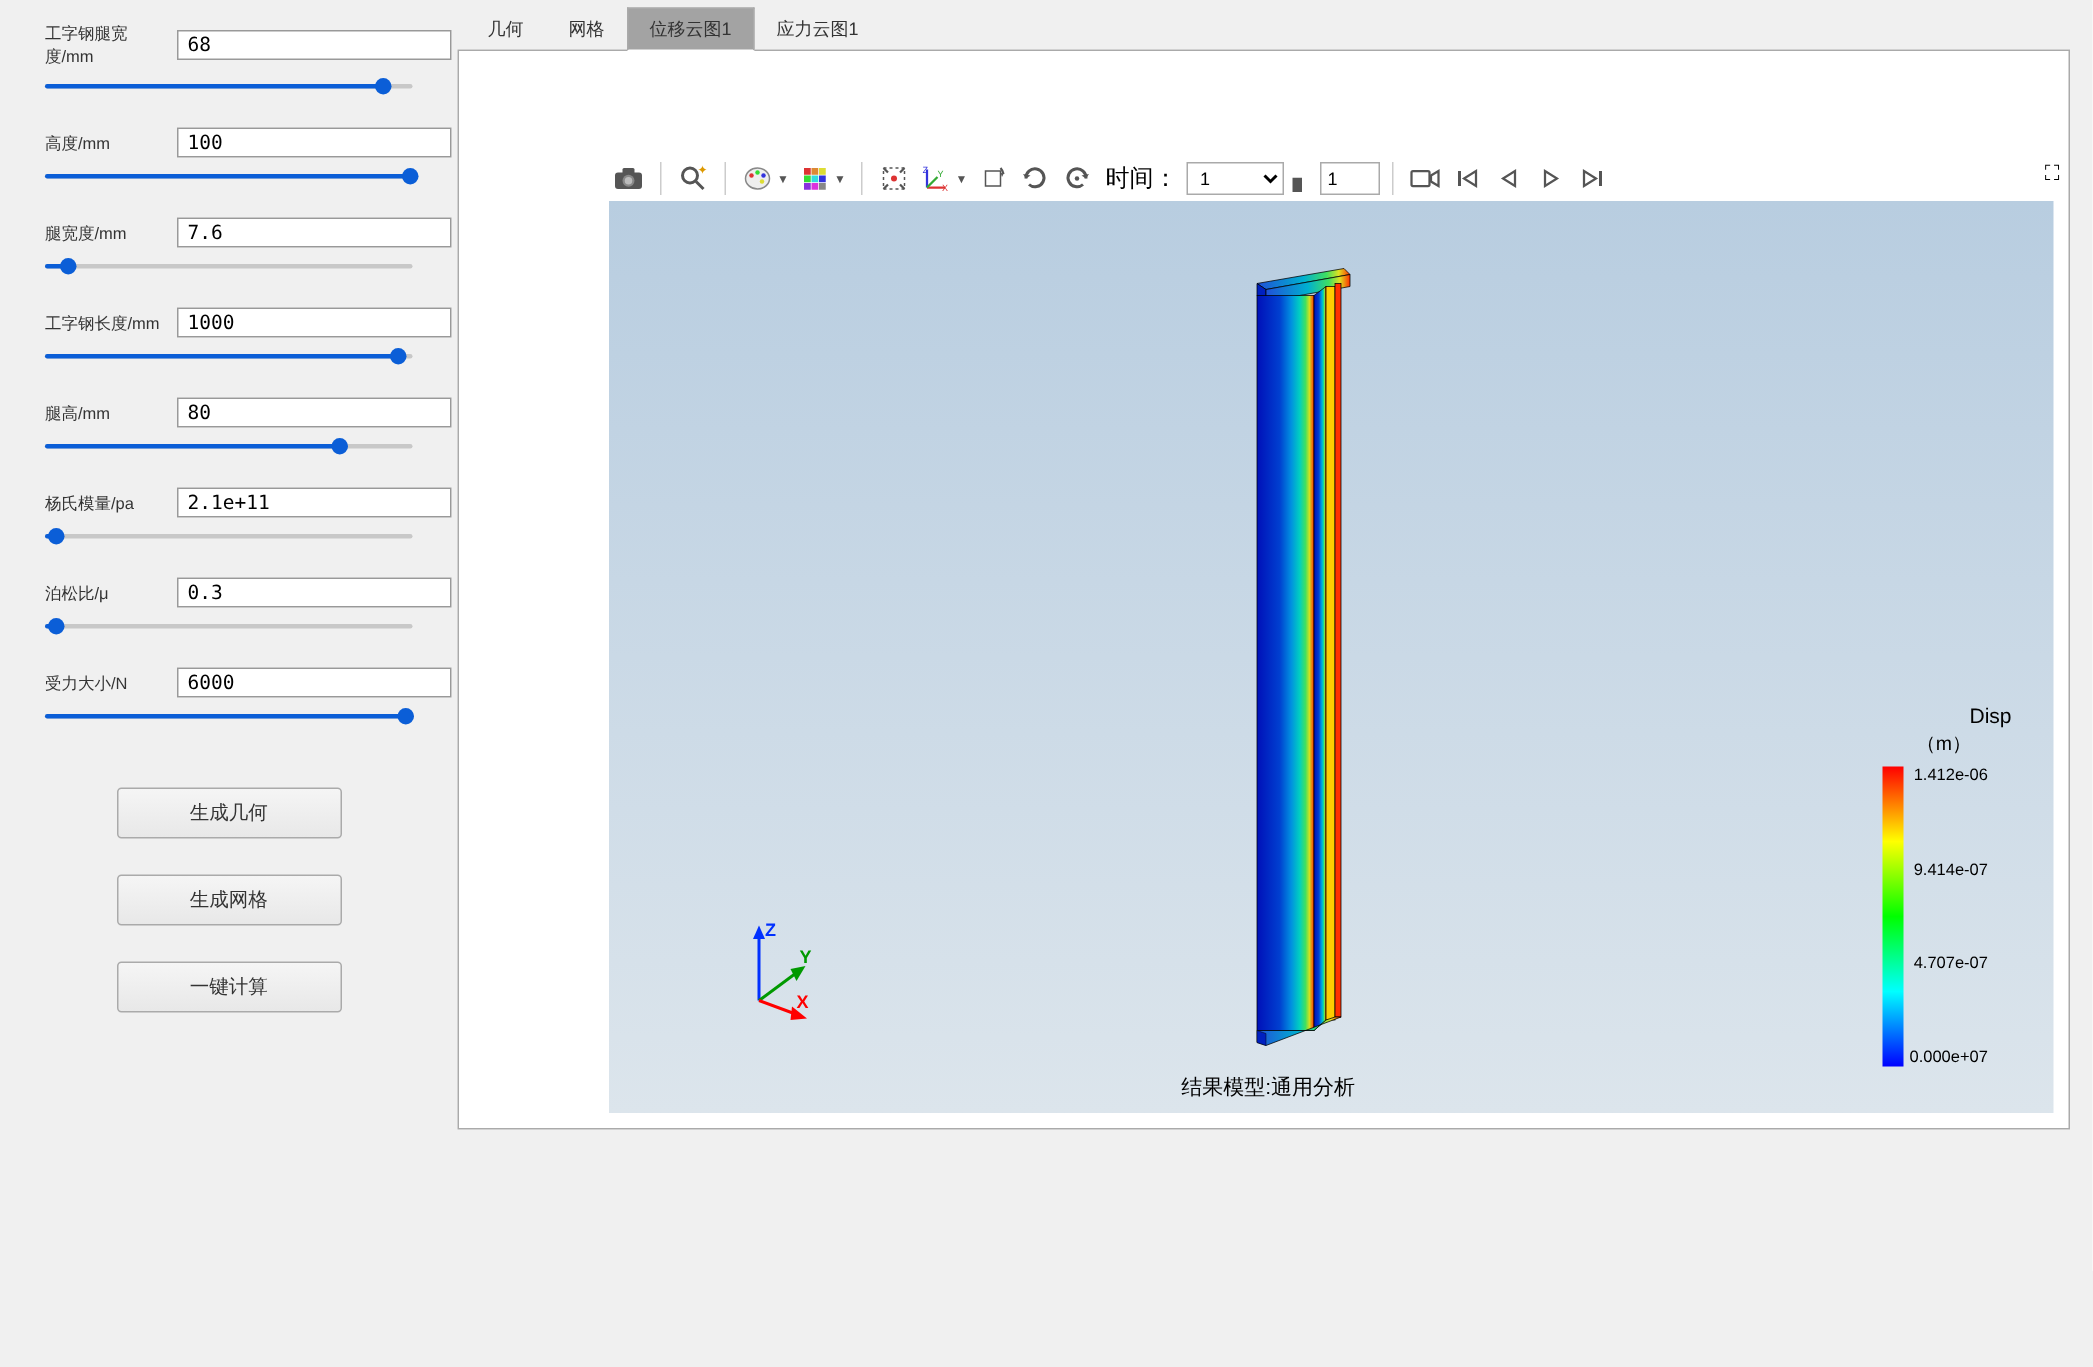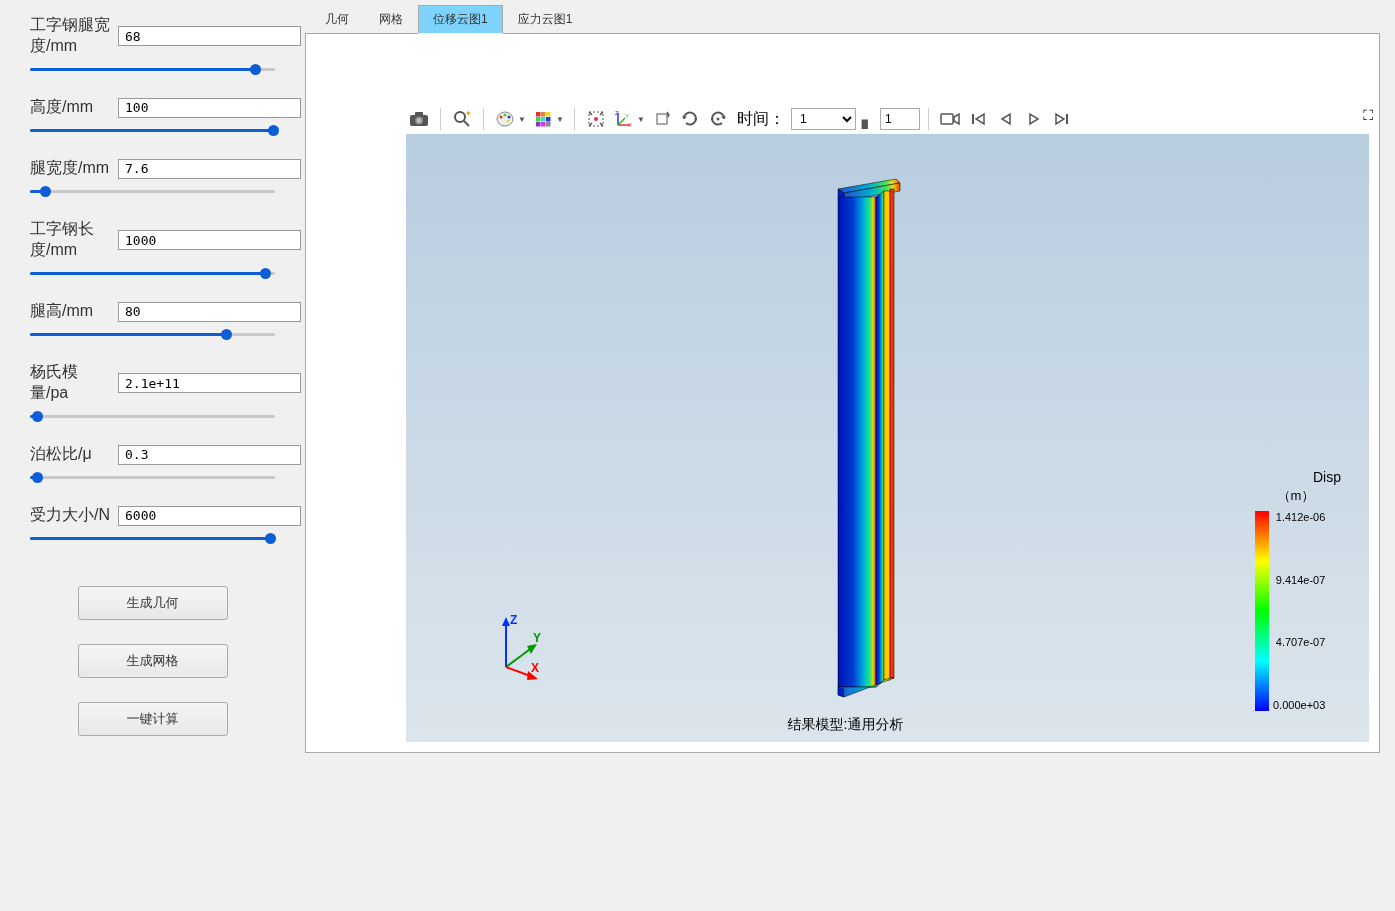--- a/index.html
+++ b/index.html
@@ -8,21 +8,21 @@
       font-size: 12px; 
       background: #f0f0f0;
       width: 1395px;
       height: 911px;
       overflow: hidden;
     }
     .container { display: flex; height: 100%; }
     .sidebar { width: 305px; padding: 15px 30px; }
     .param-group { margin-bottom: 22px; }
     .param-row { display: flex; align-items: center; gap: 8px; }
-    .param-label { font-size: 16px; color: #333; min-width: 80px; }
+    .param-label { font-size: 11px; color: #333; min-width: 80px; }
     .param-input { 
       flex: 1; 
       height: 20px; 
       border: 1px solid #999; 
       padding: 2px 6px; 
       font-family: monospace;
       font-size: 13px;
       background: #fff;
     }
     .slider-container { margin-top: 6px; position: relative; height: 12px; }
@@ -66,21 +66,21 @@
     .tab { 
       padding: 5px 14px; 
       font-size: 12px; 
       cursor: pointer; 
       color: #333;
       border: 1px solid transparent;
       border-bottom: none;
       text-align: right;
     }
     .tab.active { 
-      background: #7dd3fc; 
+      background: #a3a3a3; 
       border-color: #aaa; 
       border-bottom: 1px solid #fff;
       margin-bottom: -1px;
       z-index: 1;
       position: relative;
     }
     .canvas-area { 
       border: 1px solid #aaa; 
       background: #fff; 
       height: 720px;
@@ -467,20 +467,20 @@
 
         <div class="legend">
           <div class="legend-title">Disp</div>
           <div class="legend-unit">（m）</div>
           <div class="legend-body">
             <div class="legend-bar"></div>
             <div class="legend-labels">
               <span>1.412e-06</span>
               <span>9.414e-07</span>
               <span>4.707e-07</span>
-              <span>0.000e+03</span>
+              <span>0.000e+07</span>
             </div>
           </div>
         </div>
       </div>
     </div>
   </div>
 </div>
 
 </body></html>

